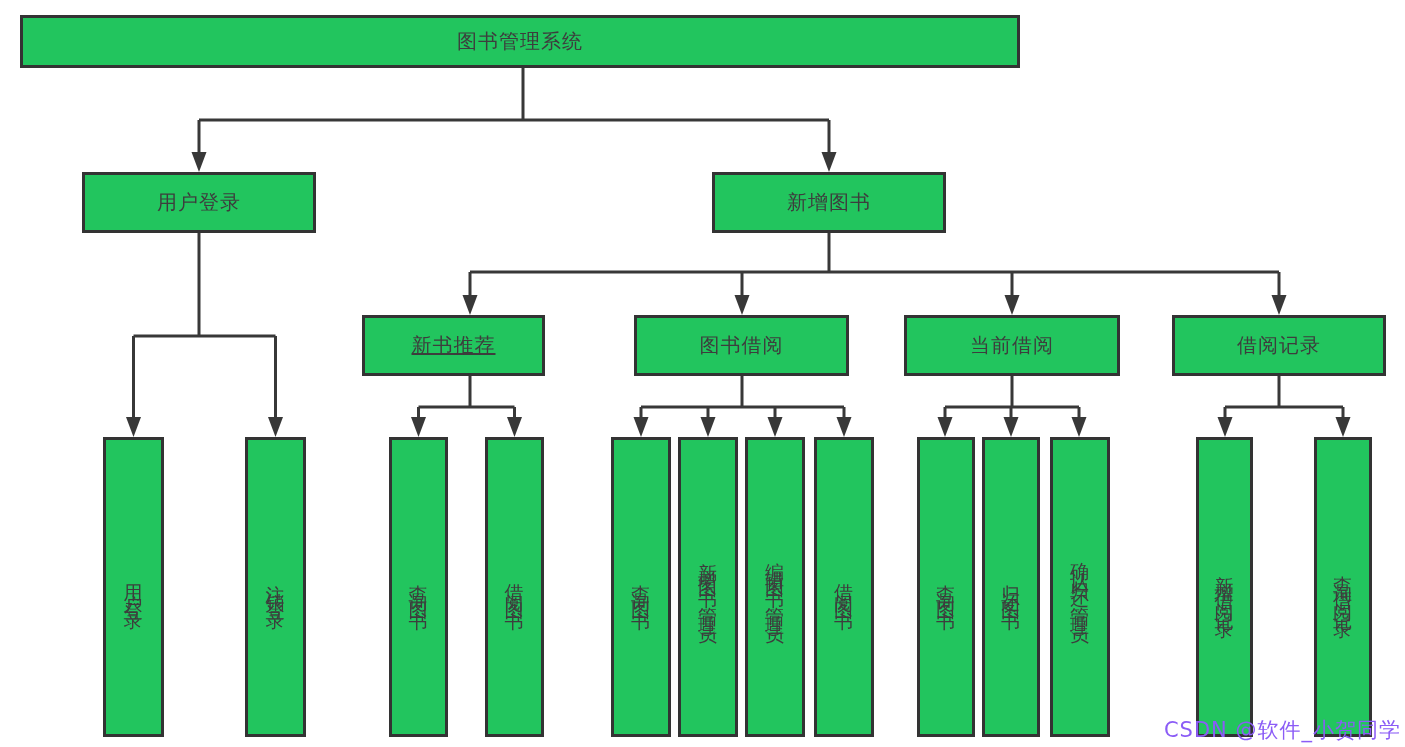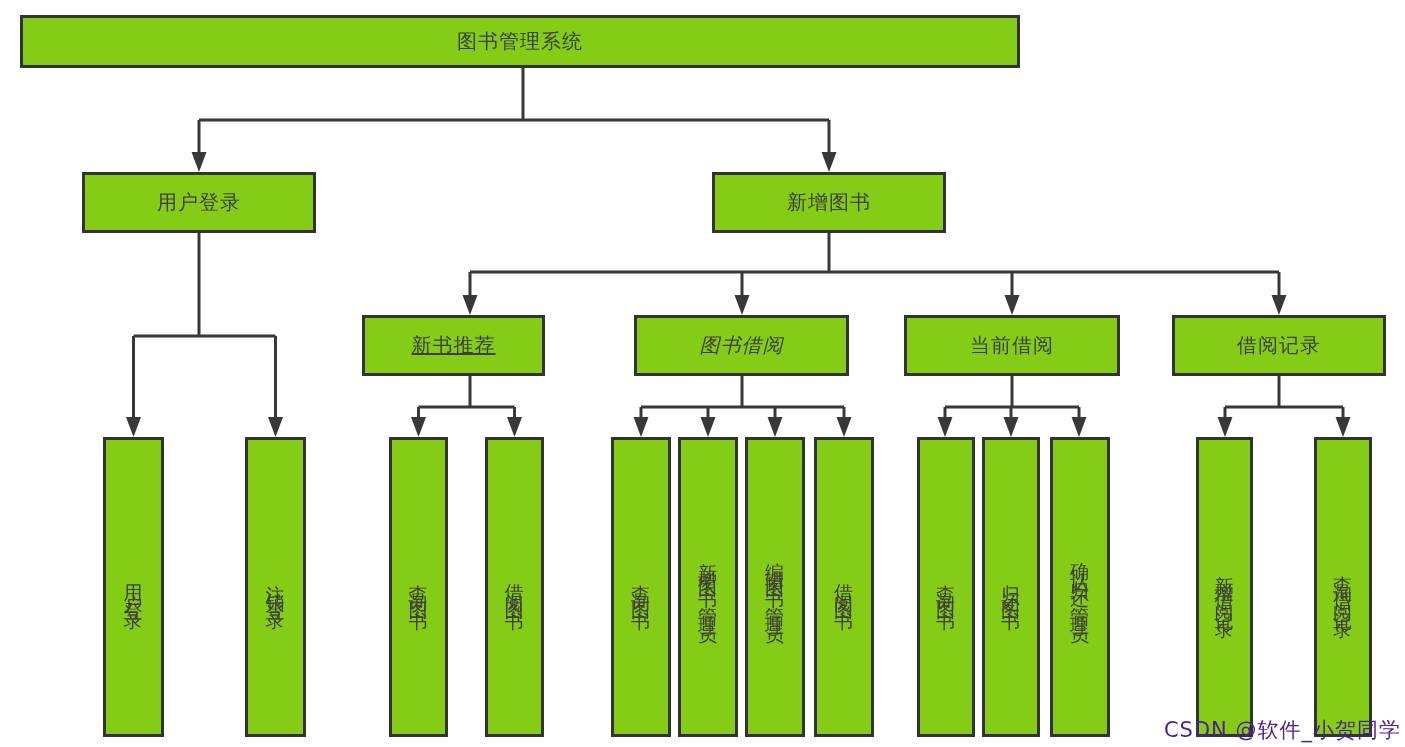--- a/index.html
+++ b/index.html
@@ -14,21 +14,21 @@
   svg.connectors {
     position: absolute;
     left: 0; top: 0;
     width: 1405px; height: 747px;
     pointer-events: none;
   }
   .node {
     position: absolute;
     box-sizing: border-box;
     border: 3px solid #333333;
-    background: #84cc16;
+    background: #22c55e;
     color: #3d3d3d;
     display: flex;
     align-items: center;
     justify-content: center;
     text-align: center;
   }
   .h-node {
     font-size: 20px;
     letter-spacing: 1px;
   }
@@ -37,21 +37,21 @@
     text-orientation: mixed;
     font-size: 19px;
     letter-spacing: 9px;
     line-height: 1;
   }
   .watermark {
     position: absolute;
     top: 716px;
     right: 4px;
     font-size: 21px;
-    color: #4c1d95;
+    color: #8b5cf6;
     letter-spacing: 1px;
     z-index: 5;
     white-space: nowrap;
   }
 </style>
 </head>
 <body>
 
 <div class="canvas">
 
@@ -94,21 +94,21 @@
       <polygon points="1335.5,417 1350.5,417 1343,437"></polygon>
     </g>
   </svg>
 
   <div class="node h-node" style="left:20px; top:15px; width:1000px; height:53px;">图书管理系统</div>
 
   <div class="node h-node" style="left:82px; top:172px; width:234px; height:61px;">用户登录</div>
   <div class="node h-node" style="left:712px; top:172px; width:234px; height:61px;">新增图书</div>
 
   <div class="node h-node" style="left:362px; top:315px; width:183px; height:61px;text-decoration:underline;">新书推荐</div>
-  <div class="node h-node" style="left:634px; top:315px; width:215px; height:61px;font-style:italic;">图书借阅</div>
+  <div class="node h-node" style="left:634px; top:315px; width:215px; height:61px;">图书借阅</div>
   <div class="node h-node" style="left:1172px; top:315px; width:214px; height:61px;">借阅记录</div>
   <div class="node h-node" style="left:904px; top:315px; width:216px; height:61px;">当前借阅</div>
 
   <div class="node v-node" style="left:103px; top:437px; width:61px; height:300px;">用户登录</div>
   <div class="node v-node" style="left:245px; top:437px; width:61px; height:300px;">注销登录</div>
 
   <div class="node v-node" style="left:389px; top:437px; width:59px; height:300px;">查询图书</div>
   <div class="node v-node" style="left:485px; top:437px; width:59px; height:300px;">借阅图书</div>
 
   <div class="node v-node" style="left:611px; top:437px; width:60px; height:300px;">查询图书</div>

